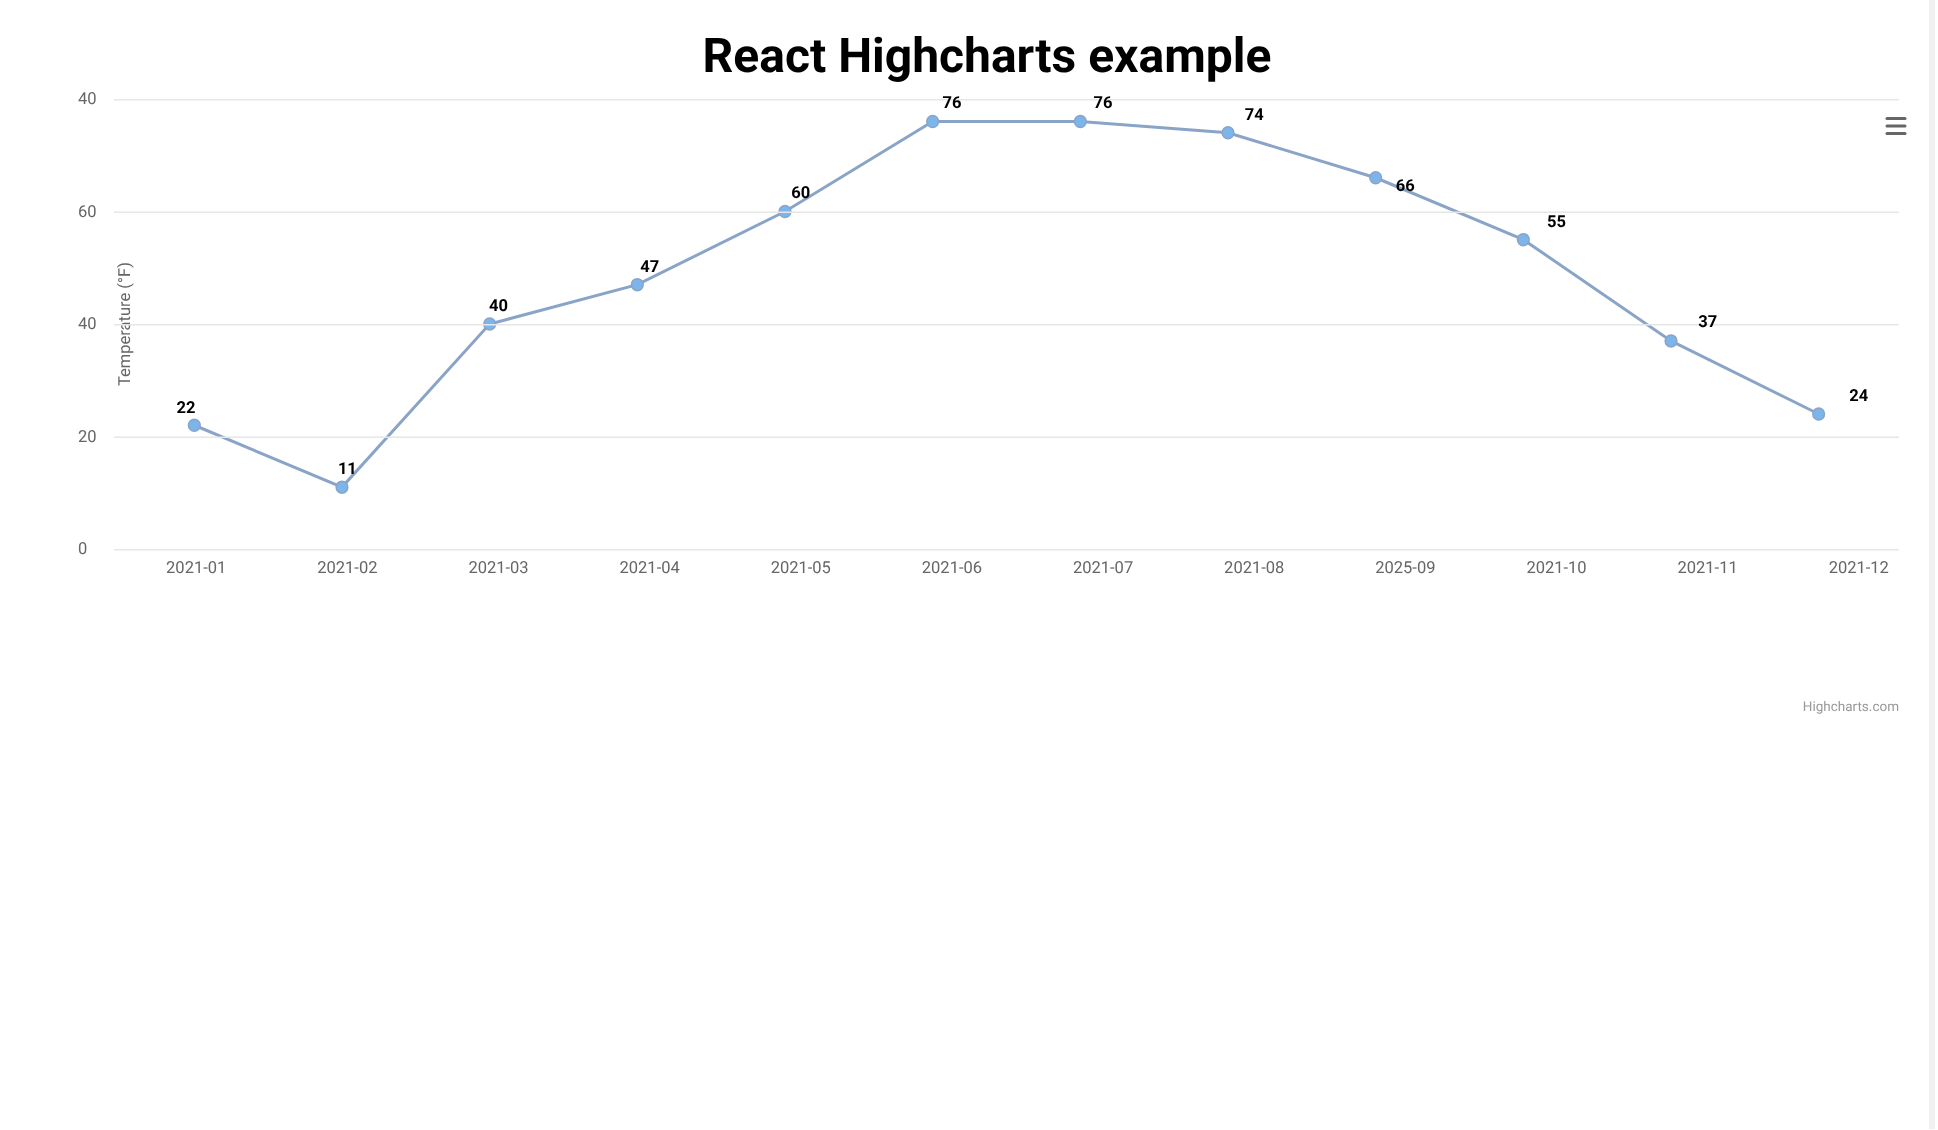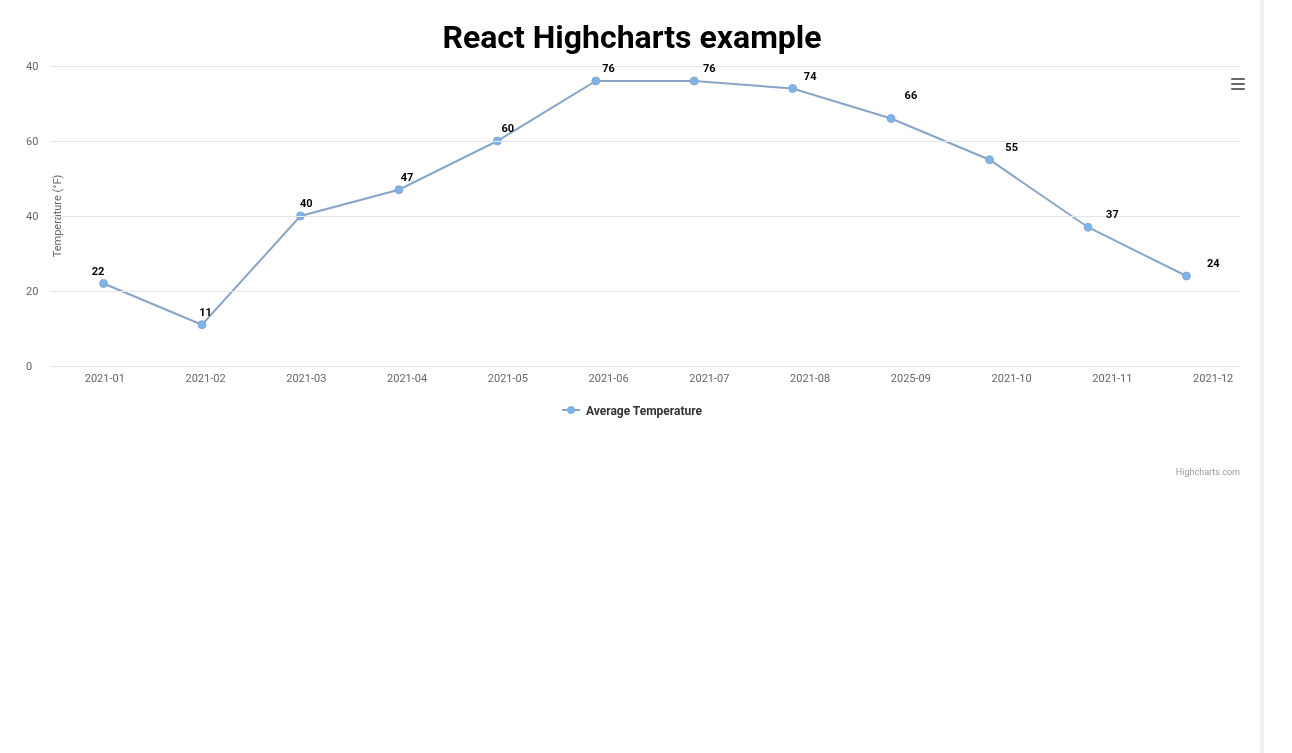--- a/index.html
+++ b/index.html
@@ -1,16 +1,16 @@
 <!DOCTYPE html>
 <html><head>
 <meta charset="utf-8">
 <style>
   html,body{margin:0;padding:0;font-family:-apple-system,BlinkMacSystemFont,"Segoe UI",Roboto,Helvetica,Arial,sans-serif;background:#fff;color:#333;}
-  .page{width:1264px;height:753px;position:relative;box-sizing:border-box;overflow:hidden;}
+  .page{width:1264px;height:753px;position:relative;box-sizing:border-box;overflow:hidden;margin-left:26px;}
   .heading{text-align:center;font-size:32px;font-weight:700;margin:18px 0 10px;color:#000;}
   .chart-wrap{position:relative;margin:0 10px;}
   .chart-title{text-align:center;font-size:18px;color:#333;font-family:Georgia,"Times New Roman",serif;margin:8px 0 16px;}
   .menu-btn{position:absolute;top:6px;right:4px;width:24px;height:24px;display:flex;flex-direction:column;justify-content:center;align-items:center;gap:3px;cursor:pointer;}
   .menu-btn span{display:block;width:14px;height:2px;background:#666;border-radius:1px;}
   .plot{position:relative;height:300px;margin-left:40px;margin-right:14px;}
   .gridline{position:absolute;left:0;right:0;border-top:1px solid #e6e6e6;}
   .y-tick{position:absolute;left:-24px;font-size:11px;color:#666;transform:translateY(-50%);}
   .y-axis-label{position:absolute;left:-34px;top:50%;transform:translateY(-50%) rotate(-90deg);transform-origin:center;font-size:11px;color:#666;white-space:nowrap;}
   .x-ticks{position:relative;margin-left:40px;margin-right:14px;height:24px;}
@@ -65,47 +65,39 @@
         <div class="gridline" style="top: 0px;"></div>
         <div class="y-tick" style="top: 0px;">40</div>
         <div class="pt-label" style="left: 48px; top: 211.5px;">22</div>
         <div class="pt-label" style="left: 155.572px; top: 252.75px;">11</div>
         <div class="pt-label" style="left: 256.334px; top: 144px;">40</div>
         <div class="pt-label" style="left: 357.095px; top: 117.75px;">47</div>
         <div class="pt-label" style="left: 457.857px; top: 69px;">60</div>
         <div class="pt-label" style="left: 558.619px; top: 9px;">76</div>
         <div class="pt-label" style="left: 659.381px; top: 9px;">76</div>
         <div class="pt-label" style="left: 760.143px; top: 16.5px;">74</div>
-        <div class="pt-label" style="left: 860.905px; top: 36px;">66</div>
+        <div class="pt-label" style="left: 860.905px; top: 64px;">66</div>
         <div class="pt-label" style="left: 961.666px; top: 87.75px;">55</div>
         <div class="pt-label" style="left: 1062.43px; top: 155.25px;">37</div>
         <div class="pt-label" style="left: 1163.19px; top: 204px;">24</div>
       </div>
 
   <div class="x-ticks" id="x-ticks">
         <div class="x-tick" style="left: 54.81px;">2021-01</div>
         <div class="x-tick" style="left: 155.572px;">2021-02</div>
         <div class="x-tick" style="left: 256.334px;">2021-03</div>
         <div class="x-tick" style="left: 357.095px;">2021-04</div>
         <div class="x-tick" style="left: 457.857px;">2021-05</div>
         <div class="x-tick" style="left: 558.619px;">2021-06</div>
         <div class="x-tick" style="left: 659.381px;">2021-07</div>
         <div class="x-tick" style="left: 760.143px;">2021-08</div>
         <div class="x-tick" style="left: 860.905px;">2025-09</div>
         <div class="x-tick" style="left: 961.666px;">2021-10</div>
         <div class="x-tick" style="left: 1062.43px;">2021-11</div>
         <div class="x-tick" style="left: 1163.19px;">2021-12</div>
       </div>
 
-  <div class="legend">
-    <span class="legend-marker">
-      <svg width="18" height="12">
-            <line x1="0" y1="6" x2="18" y2="6" stroke="#8aa4c8" stroke-width="2"></line>
-            <circle cx="9" cy="6" r="3.5" fill="#7cb5ec" stroke="#8aa4c8" stroke-width="1"></circle>
-          </svg>
-    </span><span>Average Temperature</span>
-  </div>
 
   <div class="credits" id="credits" style="top: 401px;">Highcharts.com</div>
 </div>
 
 <div class="right-edge"></div>
 </div>
 
 </body></html>

